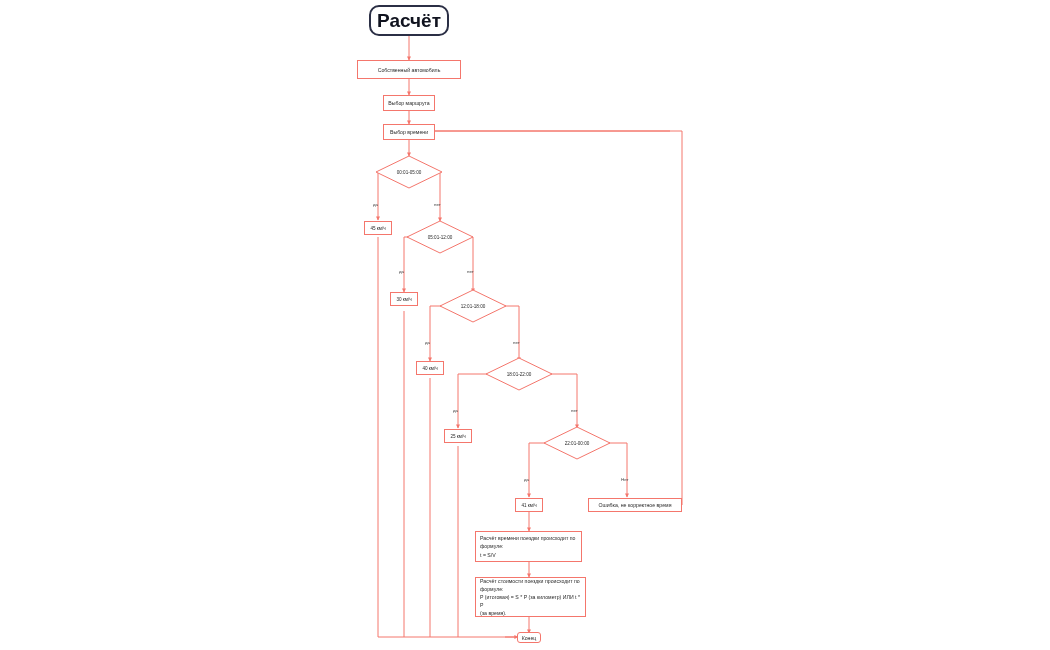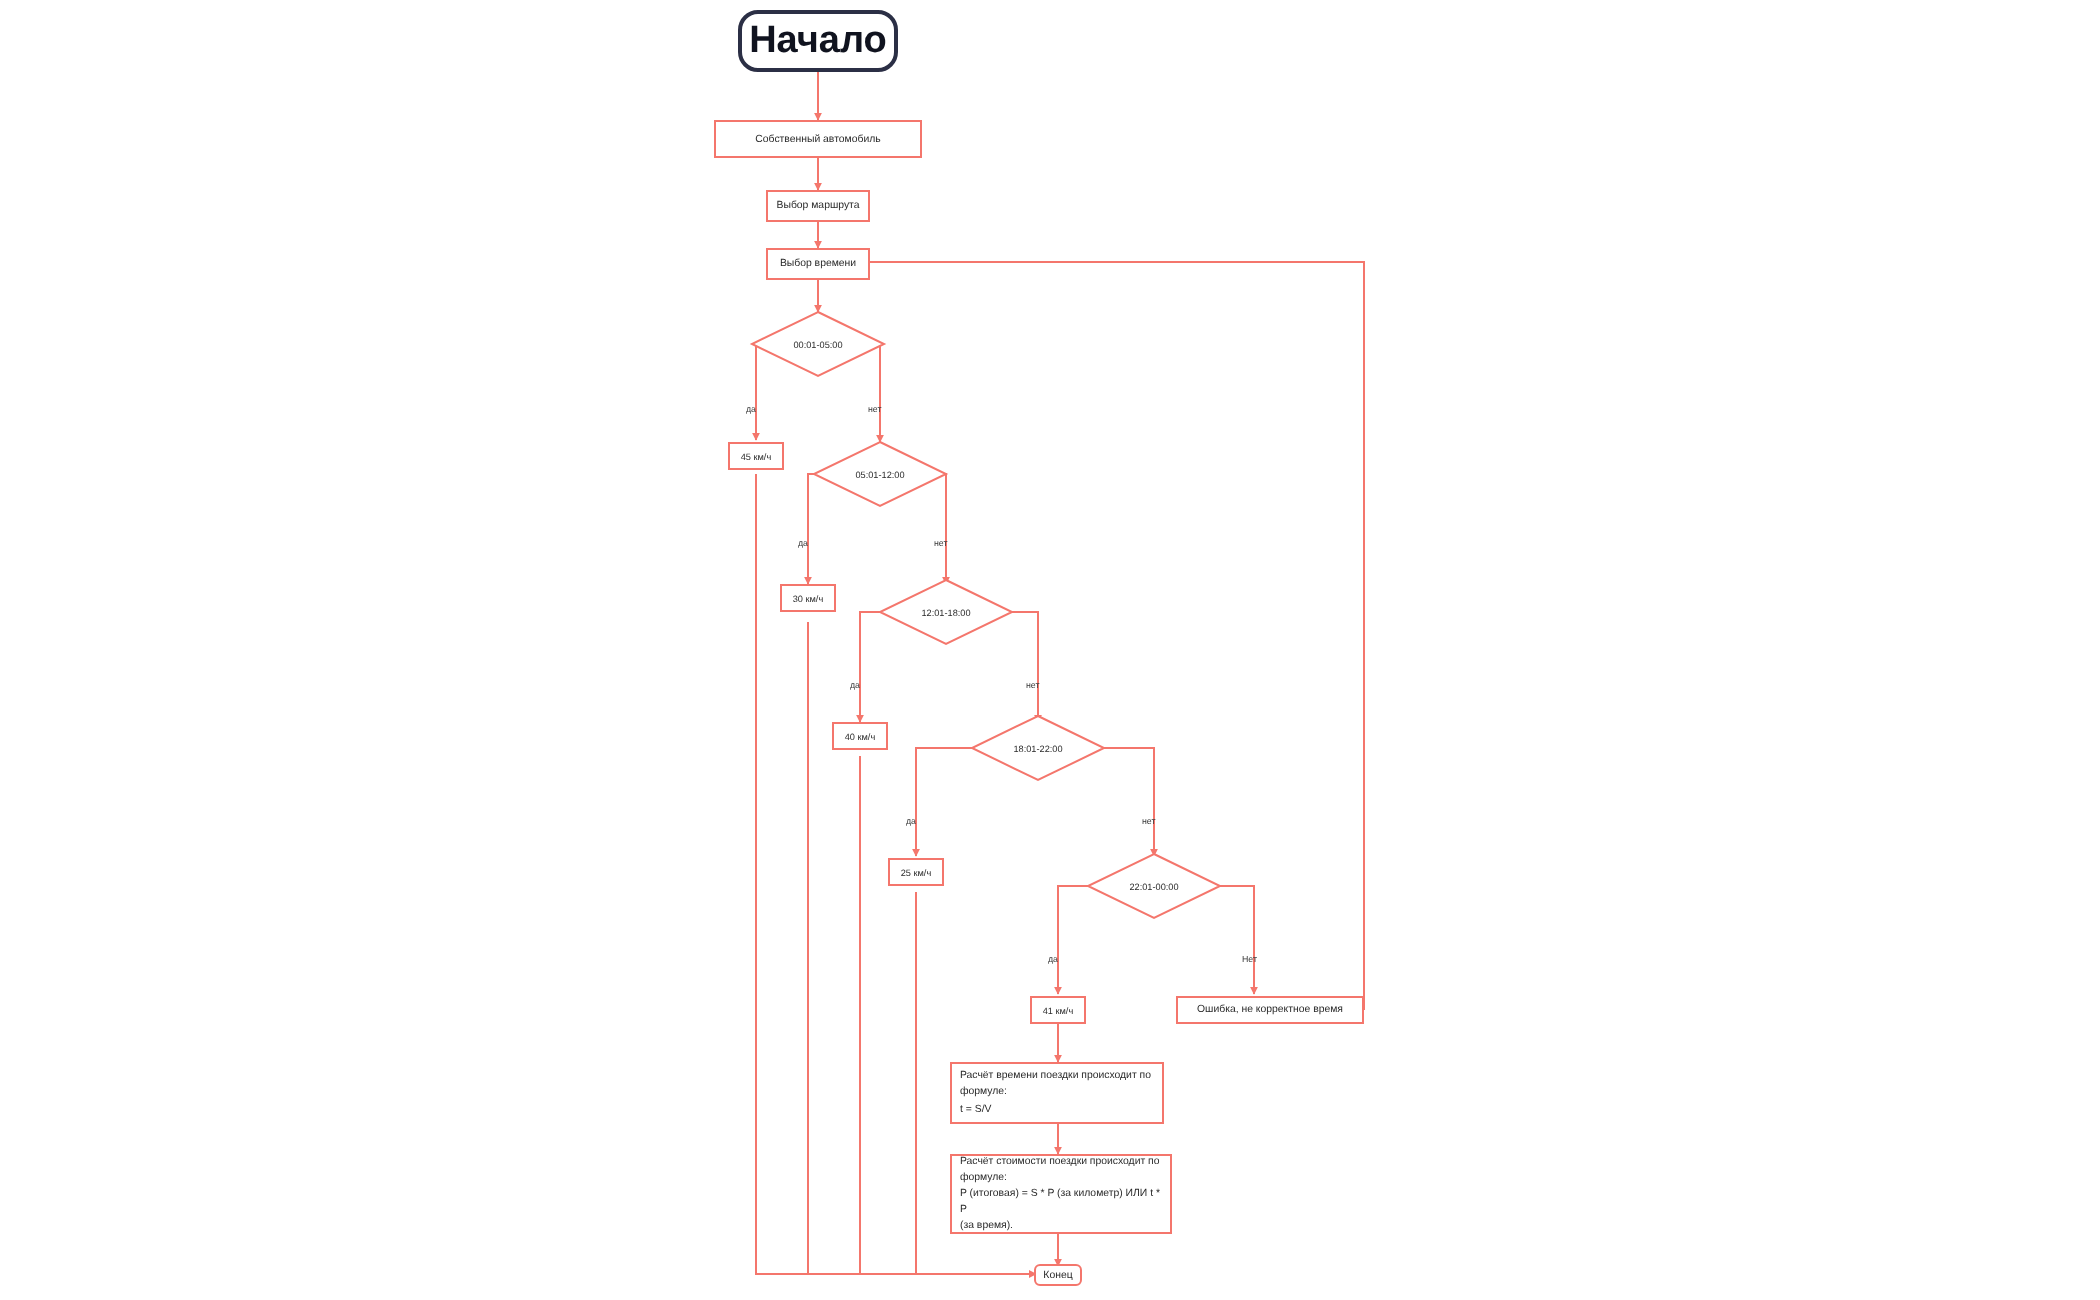--- a/index.html
+++ b/index.html
@@ -156,21 +156,21 @@
 
     <g stroke="#f4766c" stroke-width="1" fill="none" marker-end="url(#ah)">
       <path d="M505,637 L518,637"></path>
       <path d="M670,131 L428,131"></path>
     </g>
 
     <path d="M670,505 L682,505" stroke="#f4766c" stroke-width="1" fill="none"></path>
   </svg>
 
   <div class="node start-node" style="left:369px; top:5px; width:80px; height:31px;">
-    <span>Начало</span>
+    <span>Расчёт</span>
   </div>
 
   <div class="node proc-node" style="left:357px; top:60px; width:104px; height:19px;">
     <span>Собственный автомобиль</span>
   </div>
 
   <div class="node proc-node" style="left:383px; top:95px; width:52px; height:16px;">
     <span>Выбор маршрута</span>
   </div>
 

